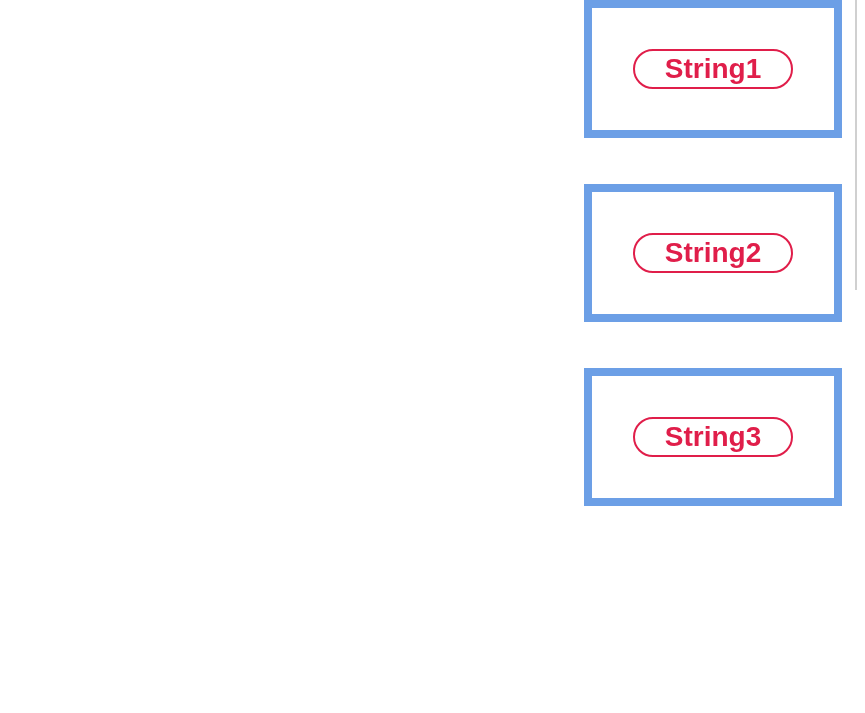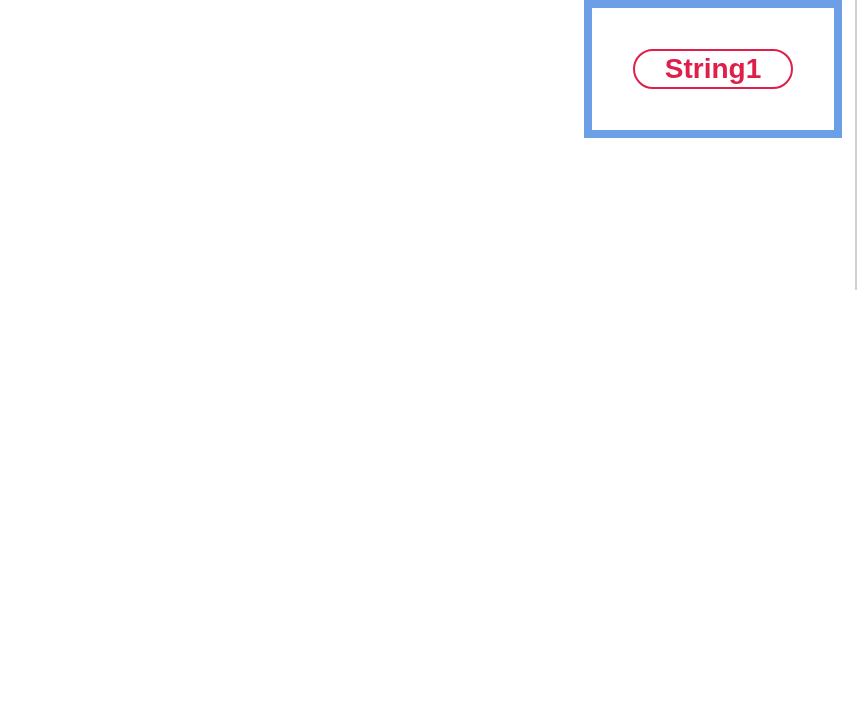--- a/index.html
+++ b/index.html
@@ -55,18 +55,28 @@
 <body>
 
 <div class="right-column">
 
   <div class="card">
     <div class="badge">
       <span>String1</span>
     </div>
   </div>
 
+  <div class="card">
+    <div class="badge">
+      <span>String2</span>
+    </div>
+  </div>
 
+  <div class="card">
+    <div class="badge">
+      <span>String3</span>
+    </div>
+  </div>
 
 
 </div>
 
 <div class="side-bar"></div>
 
 </body></html>

